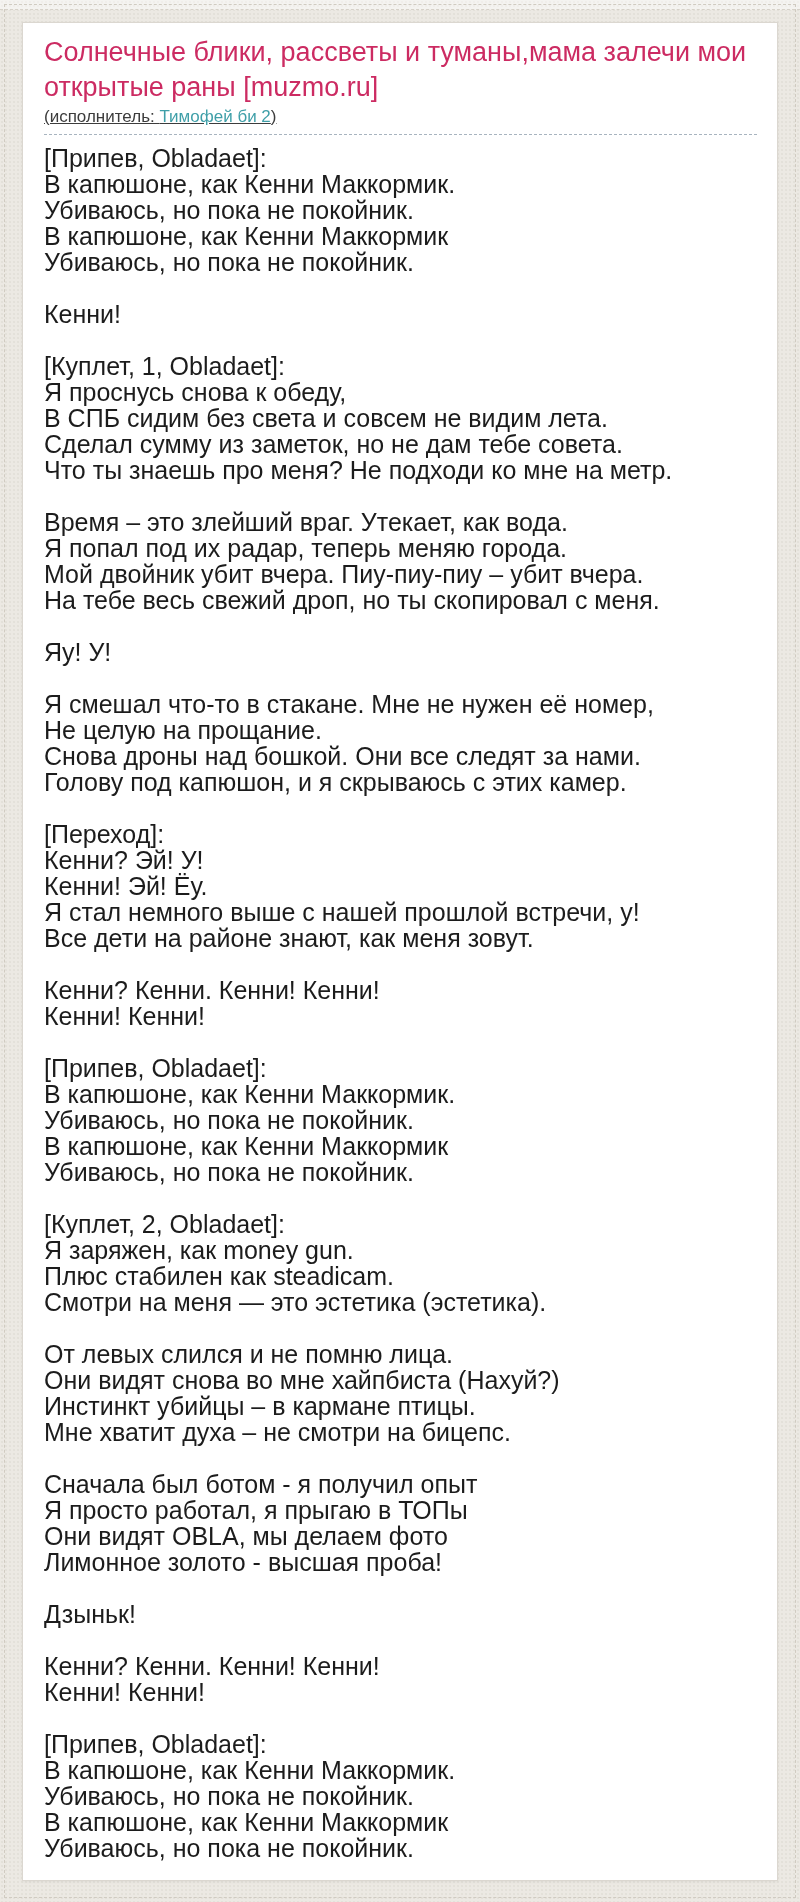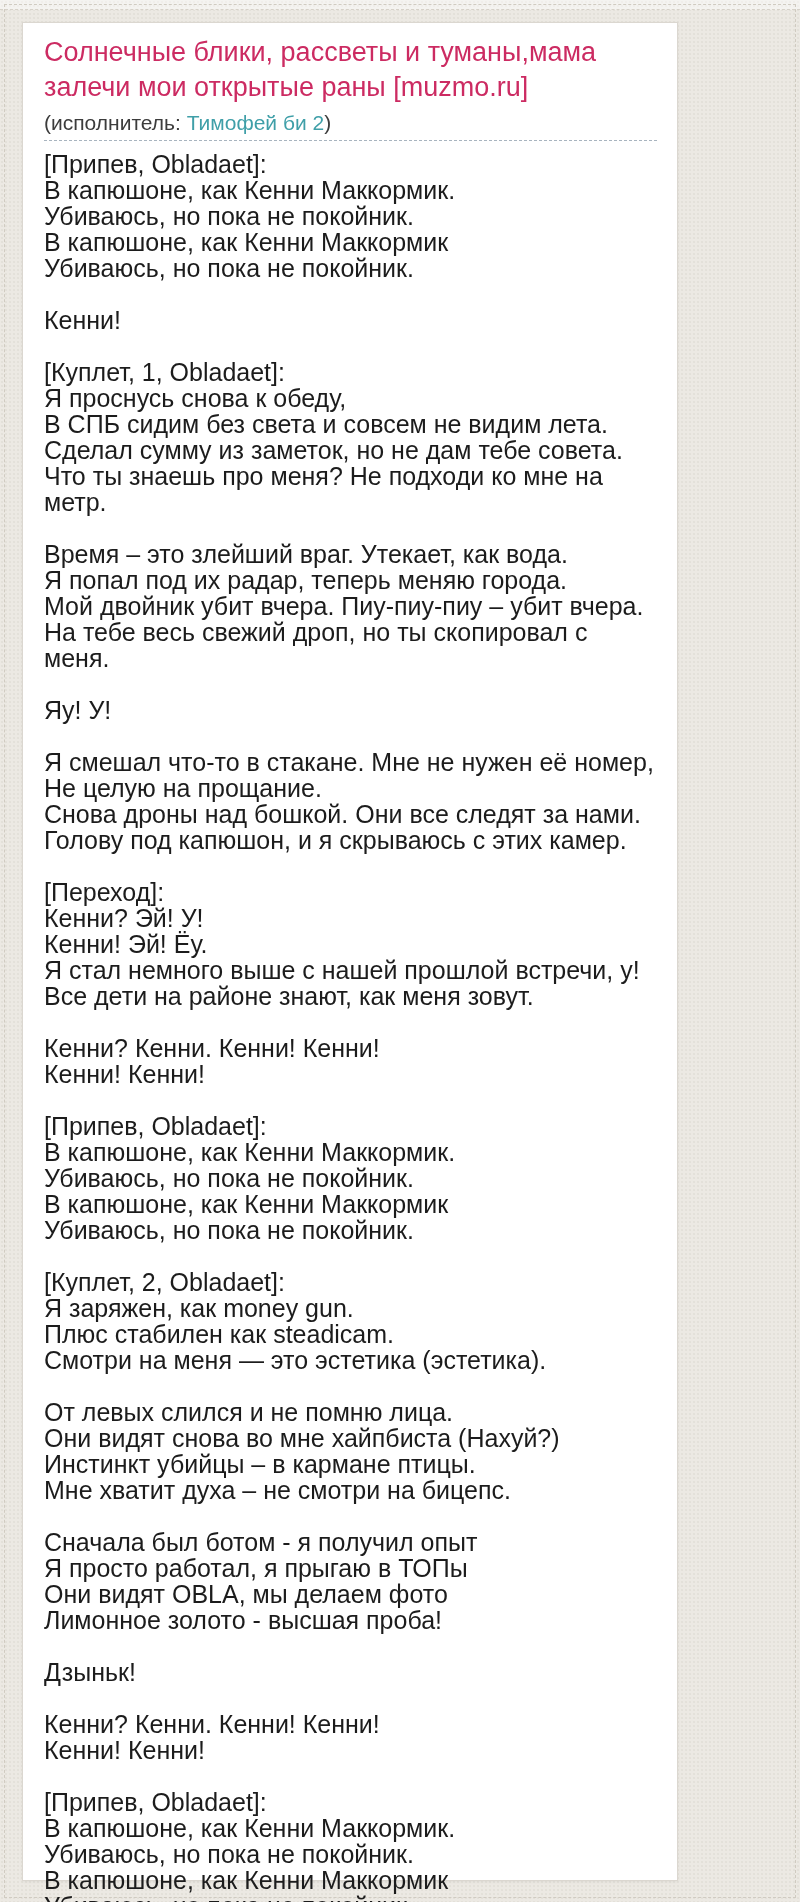--- a/index.html
+++ b/index.html
@@ -32,42 +32,43 @@
     right: 0;
     height: 9px;
     background: rgba(255,255,255,0.45);
     border-bottom: 1px dashed #d6d1c8;
     pointer-events: none;
   }
   .card {
     position: absolute;
     left: 22px;
     top: 22px;
-    width: 656px;
+    width: 756px;
     height: 1859px;
     box-sizing: border-box;
     background: #ffffff;
     border: 1px solid #dbd7d0;
     box-shadow: 0 1px 3px rgba(0,0,0,0.05);
     padding: 12px 20px 0 21px;
   }
   .title {
     margin: 0;
     font-size: 27px;
     font-weight: 400;
     line-height: 35px;
     color: #cc2b62;
   }
   .artist-line {
-    margin-top: 8px;
-    font-size: 21px;
+    margin-top: 2px;
+    font-size: 17px;
     line-height: 20px;
     color: #3c3c3c;
     padding-bottom: 7px;
     border-bottom: 1px dashed #a8b4bf;
+    text-decoration: underline;
   }
   .artist-link {
     color: #3f9fa8;
     text-decoration: none;
     cursor: pointer;
   }
   .lyrics {
     margin-top: 10px;
     font-size: 25px;
     line-height: 26px;

